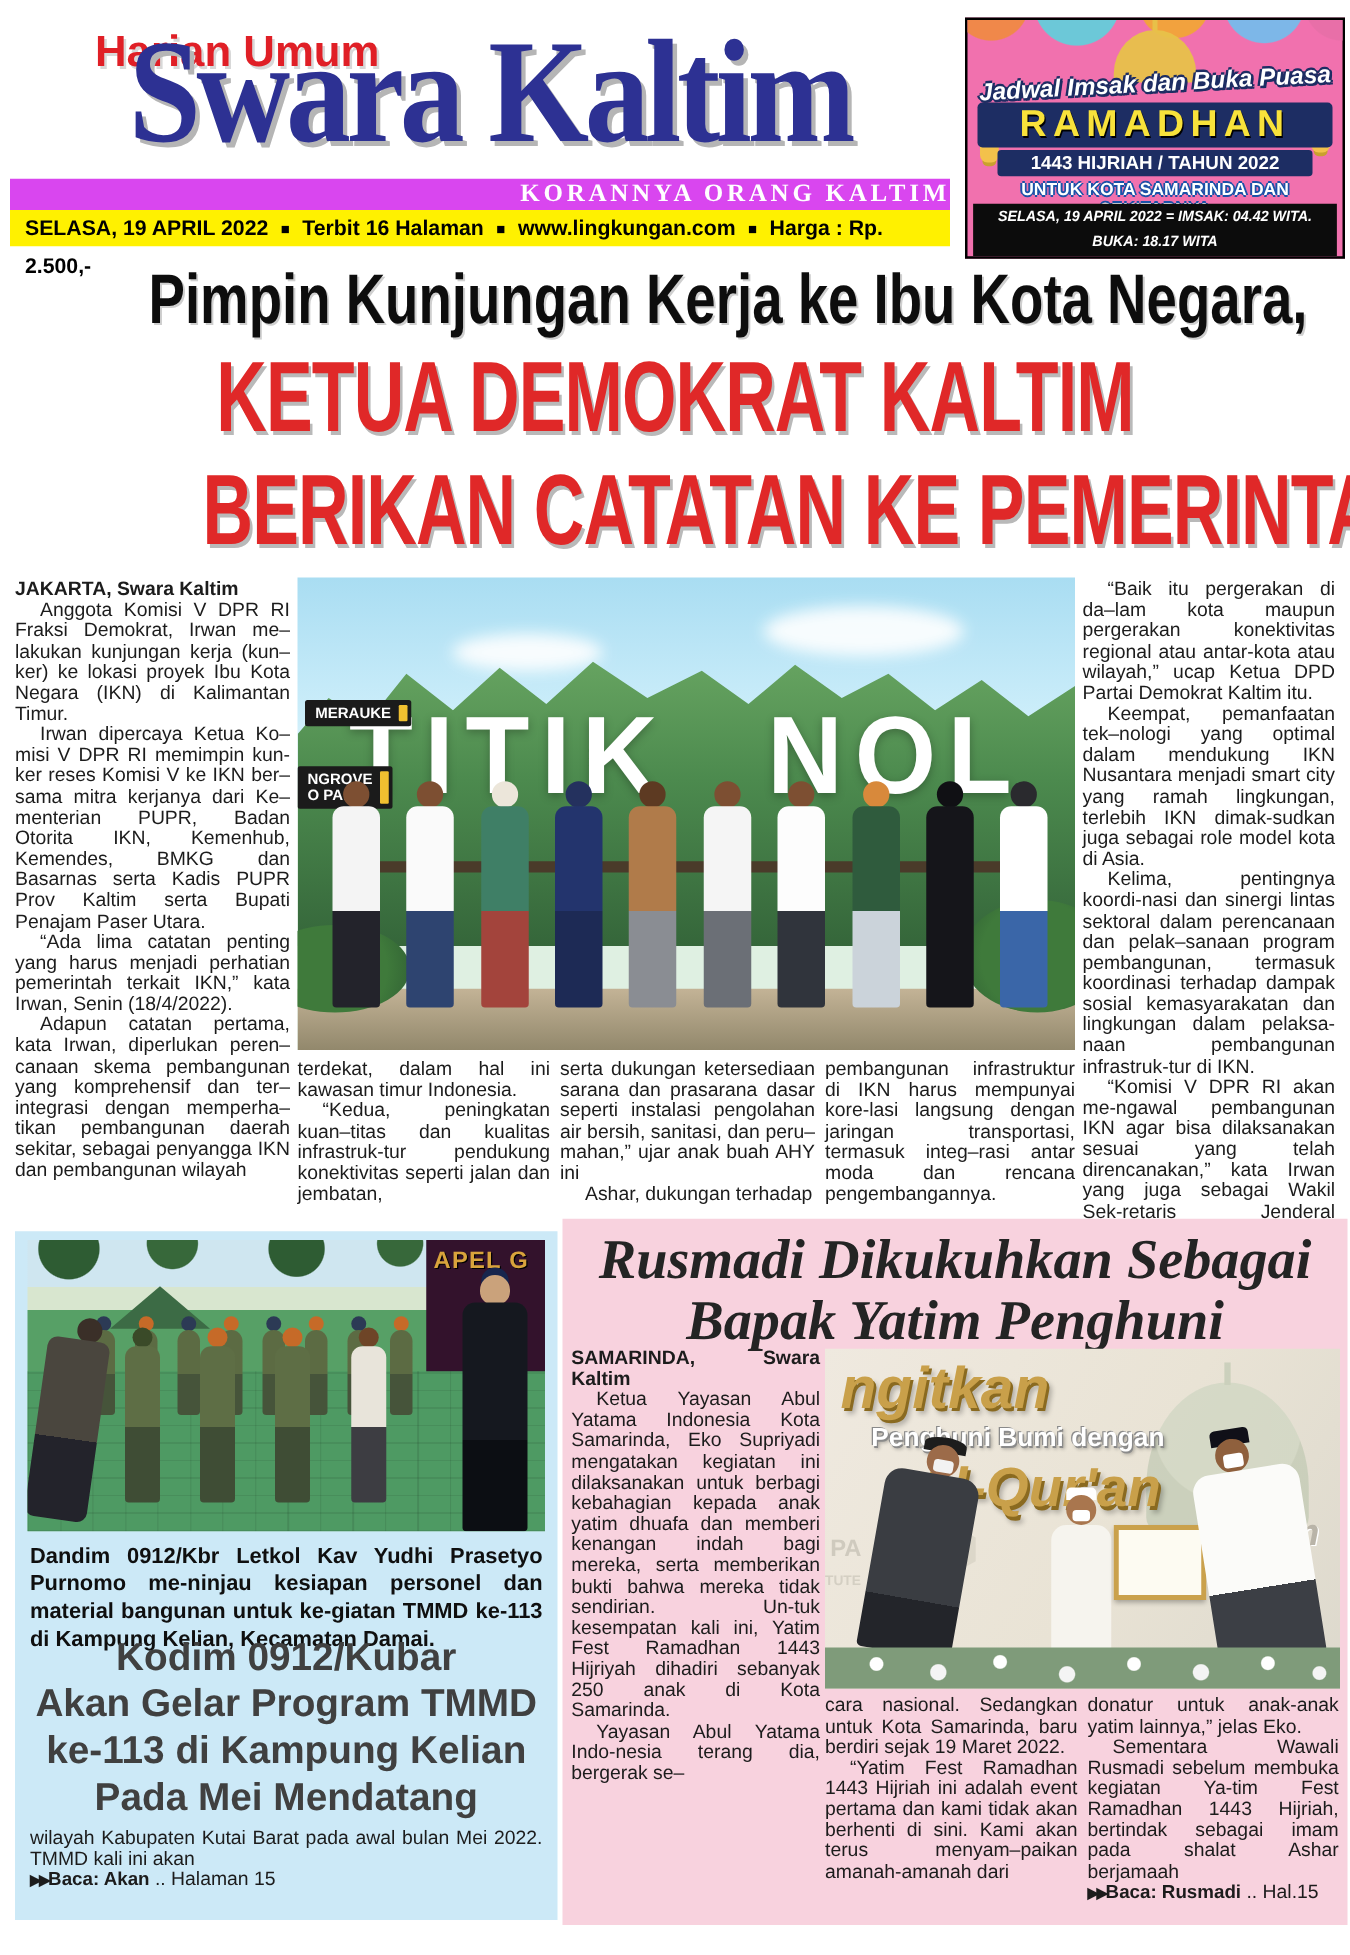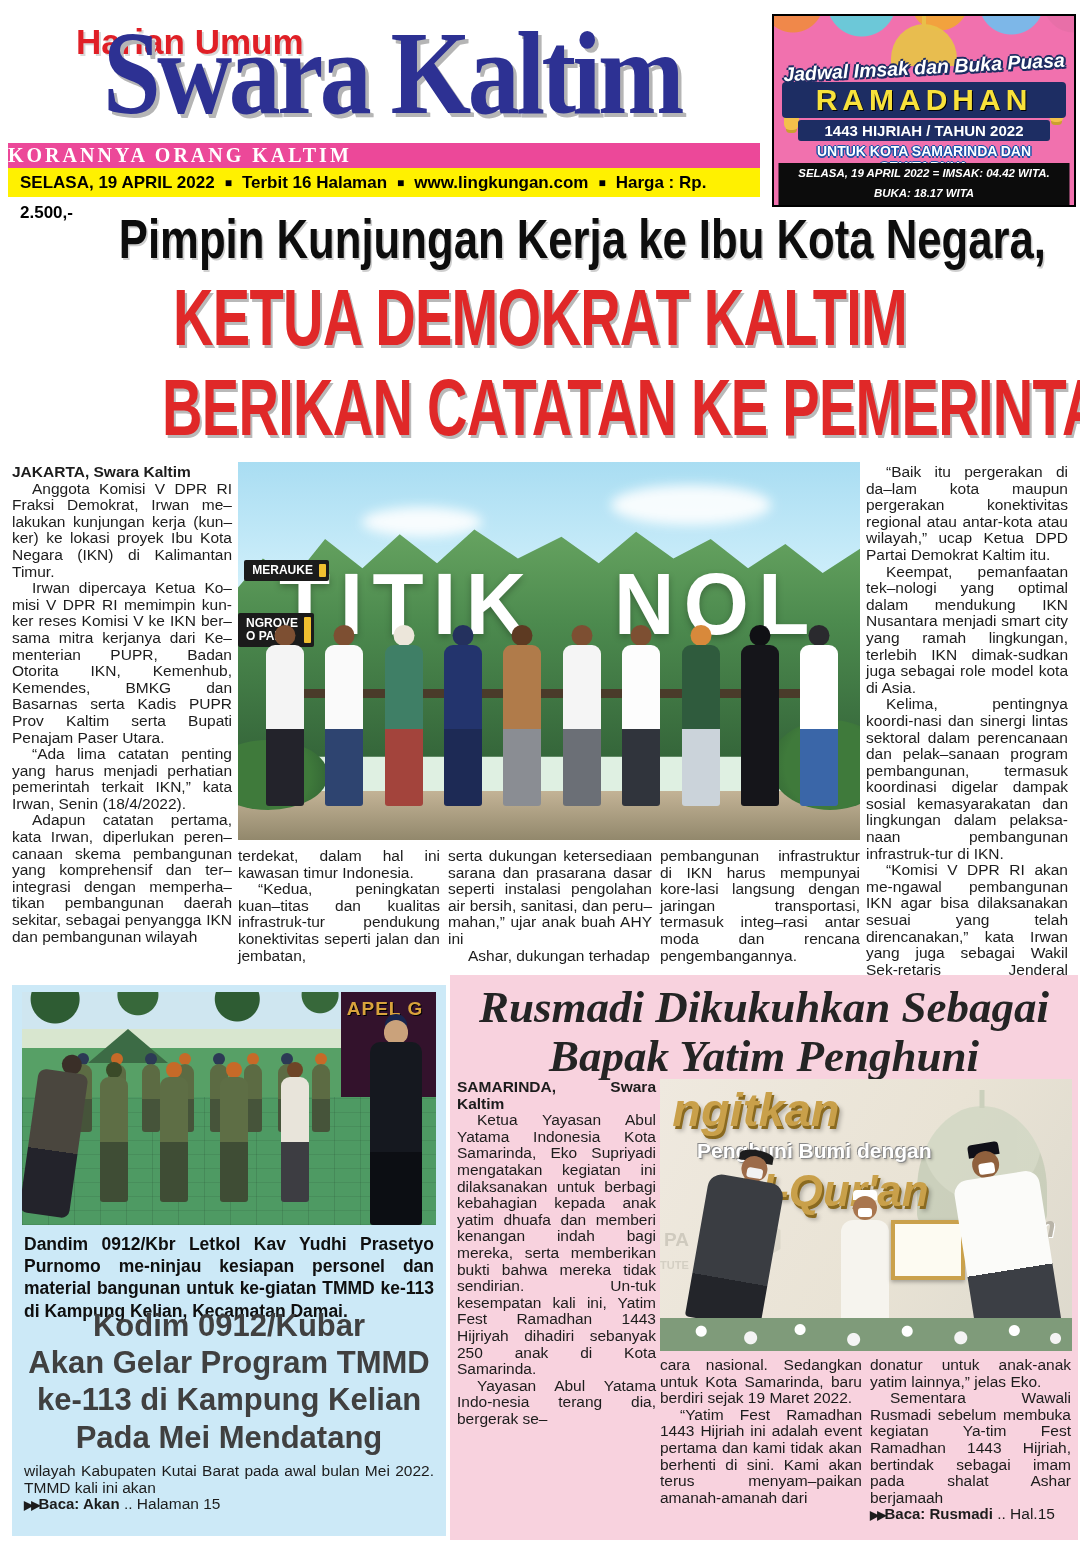--- a/index.html
+++ b/index.html
@@ -5,23 +5,23 @@
   html,body{margin:0;padding:0;background:#eee;}
   #page{position:relative;width:1080px;height:1564px;background:#fff;overflow:hidden;
         font-family:"Liberation Sans",sans-serif;color:#1c1c1c;}
   
   #harian{position:absolute;left:76px;top:22px;font-size:35px;font-weight:bold;color:#e01f26;
           text-shadow:2px 2px 0 #d8d8d8;}
   #swara{position:absolute;left:18px;top:14px;width:748px;text-align:center;
          font-family:"Liberation Serif",serif;font-weight:bold;font-size:118px;line-height:1.02;
          color:#2d3193;letter-spacing:-4px;transform:scaleX(.88);transform-origin:center;
          text-shadow:4px 4px 0 #b5b5b5;}
-  #redband{position:absolute;left:8px;top:143px;width:752px;height:25px;background:#ec4899;
+  #redband{position:absolute;left:8px;top:143px;width:752px;height:25px;background:#d946ef;
            color:#fff;font-family:"Liberation Serif",serif;font-weight:bold;font-size:20px;
-           letter-spacing:3px;text-align:left;line-height:25px;}
+           letter-spacing:3px;text-align:right;line-height:25px;}
   #infobar{position:absolute;left:8px;top:168px;width:752px;height:29px;background:#fff100;
            font-size:17px;font-weight:bold;color:#000;line-height:29px;padding-left:12px;box-sizing:border-box;}
   #infobar .sq{font-size:12px;vertical-align:1px;padding:0 10px;}
   
   #rbox{position:absolute;left:772px;top:14px;width:304px;height:193px;background:#f171ae;
         border:2px solid #000;box-sizing:border-box;overflow:hidden;}
   #rbox .bunt{position:absolute;top:-14px;left:-6px;right:-6px;height:48px;
      background:radial-gradient(circle at 8% 0,#f0884a 0 30px,transparent 31px),
                 radial-gradient(circle at 30% 0,#6cc8d8 0 34px,transparent 35px),
                 radial-gradient(circle at 55% 0,#f2a23e 0 28px,transparent 29px),
@@ -280,21 +280,21 @@
     <div id="mc3">
       <p>serta dukungan ketersediaan sarana dan prasarana dasar seperti instalasi pengolahan air bersih, sanitasi, dan peru–mahan,” ujar anak buah AHY ini</p>
       <p class="ind">Ashar, dukungan terhadap</p>
     </div>
     <div id="mc4">
       <p>pembangunan infrastruktur di IKN harus mempunyai kore-lasi langsung dengan jaringan transportasi, termasuk integ–rasi antar moda dan rencana pengembangannya.</p>
     </div>
     <div id="mcol5">
       <p class="ind">“Baik itu pergerakan di da–lam kota maupun pergerakan konektivitas regional atau antar-kota atau wilayah,” ucap Ketua DPD Partai Demokrat Kaltim itu.</p>
       <p class="ind">Keempat, pemanfaatan tek–nologi yang optimal dalam mendukung IKN Nusantara menjadi smart city yang ramah lingkungan, terlebih IKN dimak-sudkan juga sebagai role model kota di Asia.</p>
-      <p class="ind">Kelima, pentingnya koordi-nasi dan sinergi lintas sektoral dalam perencanaan dan pelak–sanaan program pembangunan, termasuk koordinasi digelar dampak sosial kemasyarakatan dan lingkungan dalam pelaksa-naan pembangunan infrastruk-tur di IKN.</p>
+      <p class="ind">Kelima, pentingnya koordi-nasi dan sinergi lintas sektoral dalam perencanaan dan pelak–sanaan program pembangunan, termasuk koordinasi terhadap dampak sosial kemasyarakatan dan lingkungan dalam pelaksa-naan pembangunan infrastruk-tur di IKN.</p>
       <p class="ind"><span>“Komisi V DPR RI akan me-ngawal pembangunan IKN agar bisa dilaksanakan sesuai yang telah direncanakan,” kata Irwan yang juga sebagai Wakil Sek-retaris Jenderal Demokrat itu.</span> <span class="sig">(dho)</span></p>
     </div>
   </div>
 
   <div id="tbox" class="art">
     <div id="photo2">
       <div id="p2palms"></div>
       <div id="p2tent"></div>
       <div id="p2banner">APEL G</div>
       <div id="p2floor"></div>

